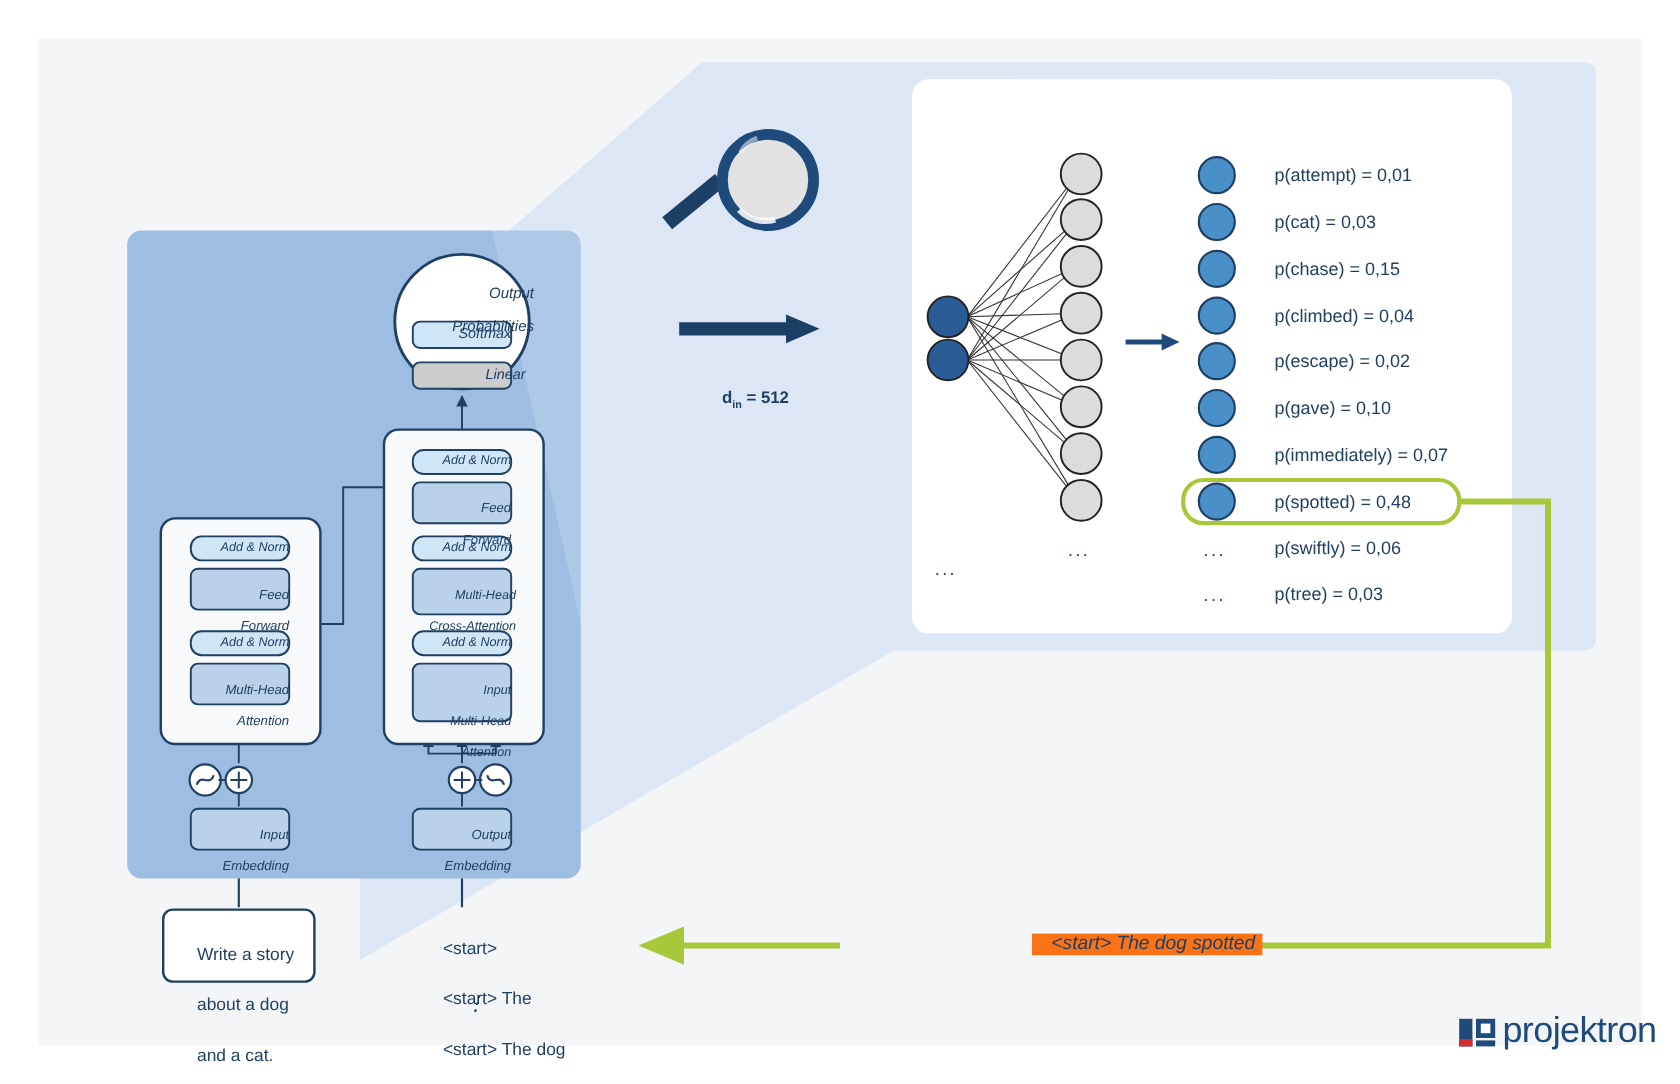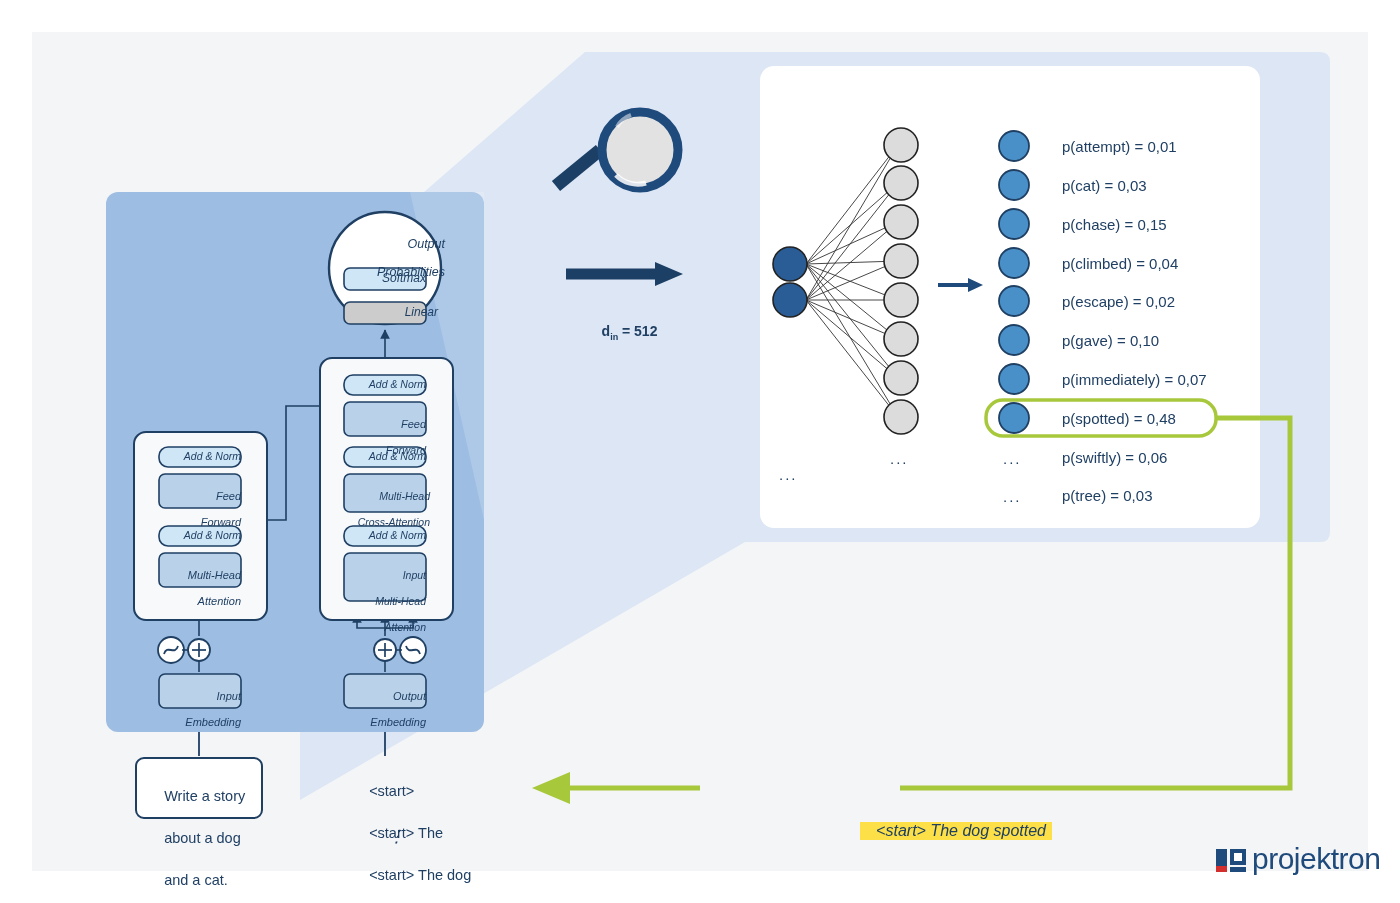--- a/index.html
+++ b/index.html
@@ -271,21 +271,21 @@
   <div class="lbl" style="left:1003px;top:488px;font-size:15px;letter-spacing:2px;">...</div>
   <div class="lbl" style="left:779px;top:466px;font-size:15px;letter-spacing:2px;">...</div>
   <div class="lbl" style="left:890px;top:450px;font-size:15px;letter-spacing:2px;">...</div>
 
 
   <svg class="layer">
     <path d="M1216 418 L1290 418 L1290 788 L900 788" stroke="#a8c83c" stroke-width="5" fill="none"></path>
     <path d="M700 788 L568 788" stroke="#a8c83c" stroke-width="5" fill="none"></path>
     <path d="M570 772 L532 788 L570 804 z" fill="#a8c83c"></path>
   </svg>
-  <div class="lbl ctr" style="left:860px;top:778px;width:180px;font-size:16px;background:#fde047;padding:0 6px;margin-top:44px;">&lt;start&gt; The dog spotted</div>
+  <div class="lbl ctr" style="left:860px;top:778px;width:180px;font-size:16px;background:#f97316;padding:0 6px;">&lt;start&gt; The dog spotted</div>
 
   <svg class="layer">
     <rect x="1216" y="849" width="11" height="23" fill="#1f4a7c"></rect>
     <rect x="1230" y="849" width="16" height="16" fill="#1f4a7c"></rect>
     <rect x="1234" y="853" width="8" height="8" fill="#ffffff"></rect>
     <rect x="1216" y="866" width="11" height="6" fill="#d32f2f"></rect>
     <rect x="1230" y="867" width="16" height="5" fill="#1f4a7c"></rect>
   </svg>
   <div class="lbl" style="left:1252px;top:842px;font-size:30px;color:#1f4a7c;letter-spacing:-0.5px;">projektron</div>
 </div>

